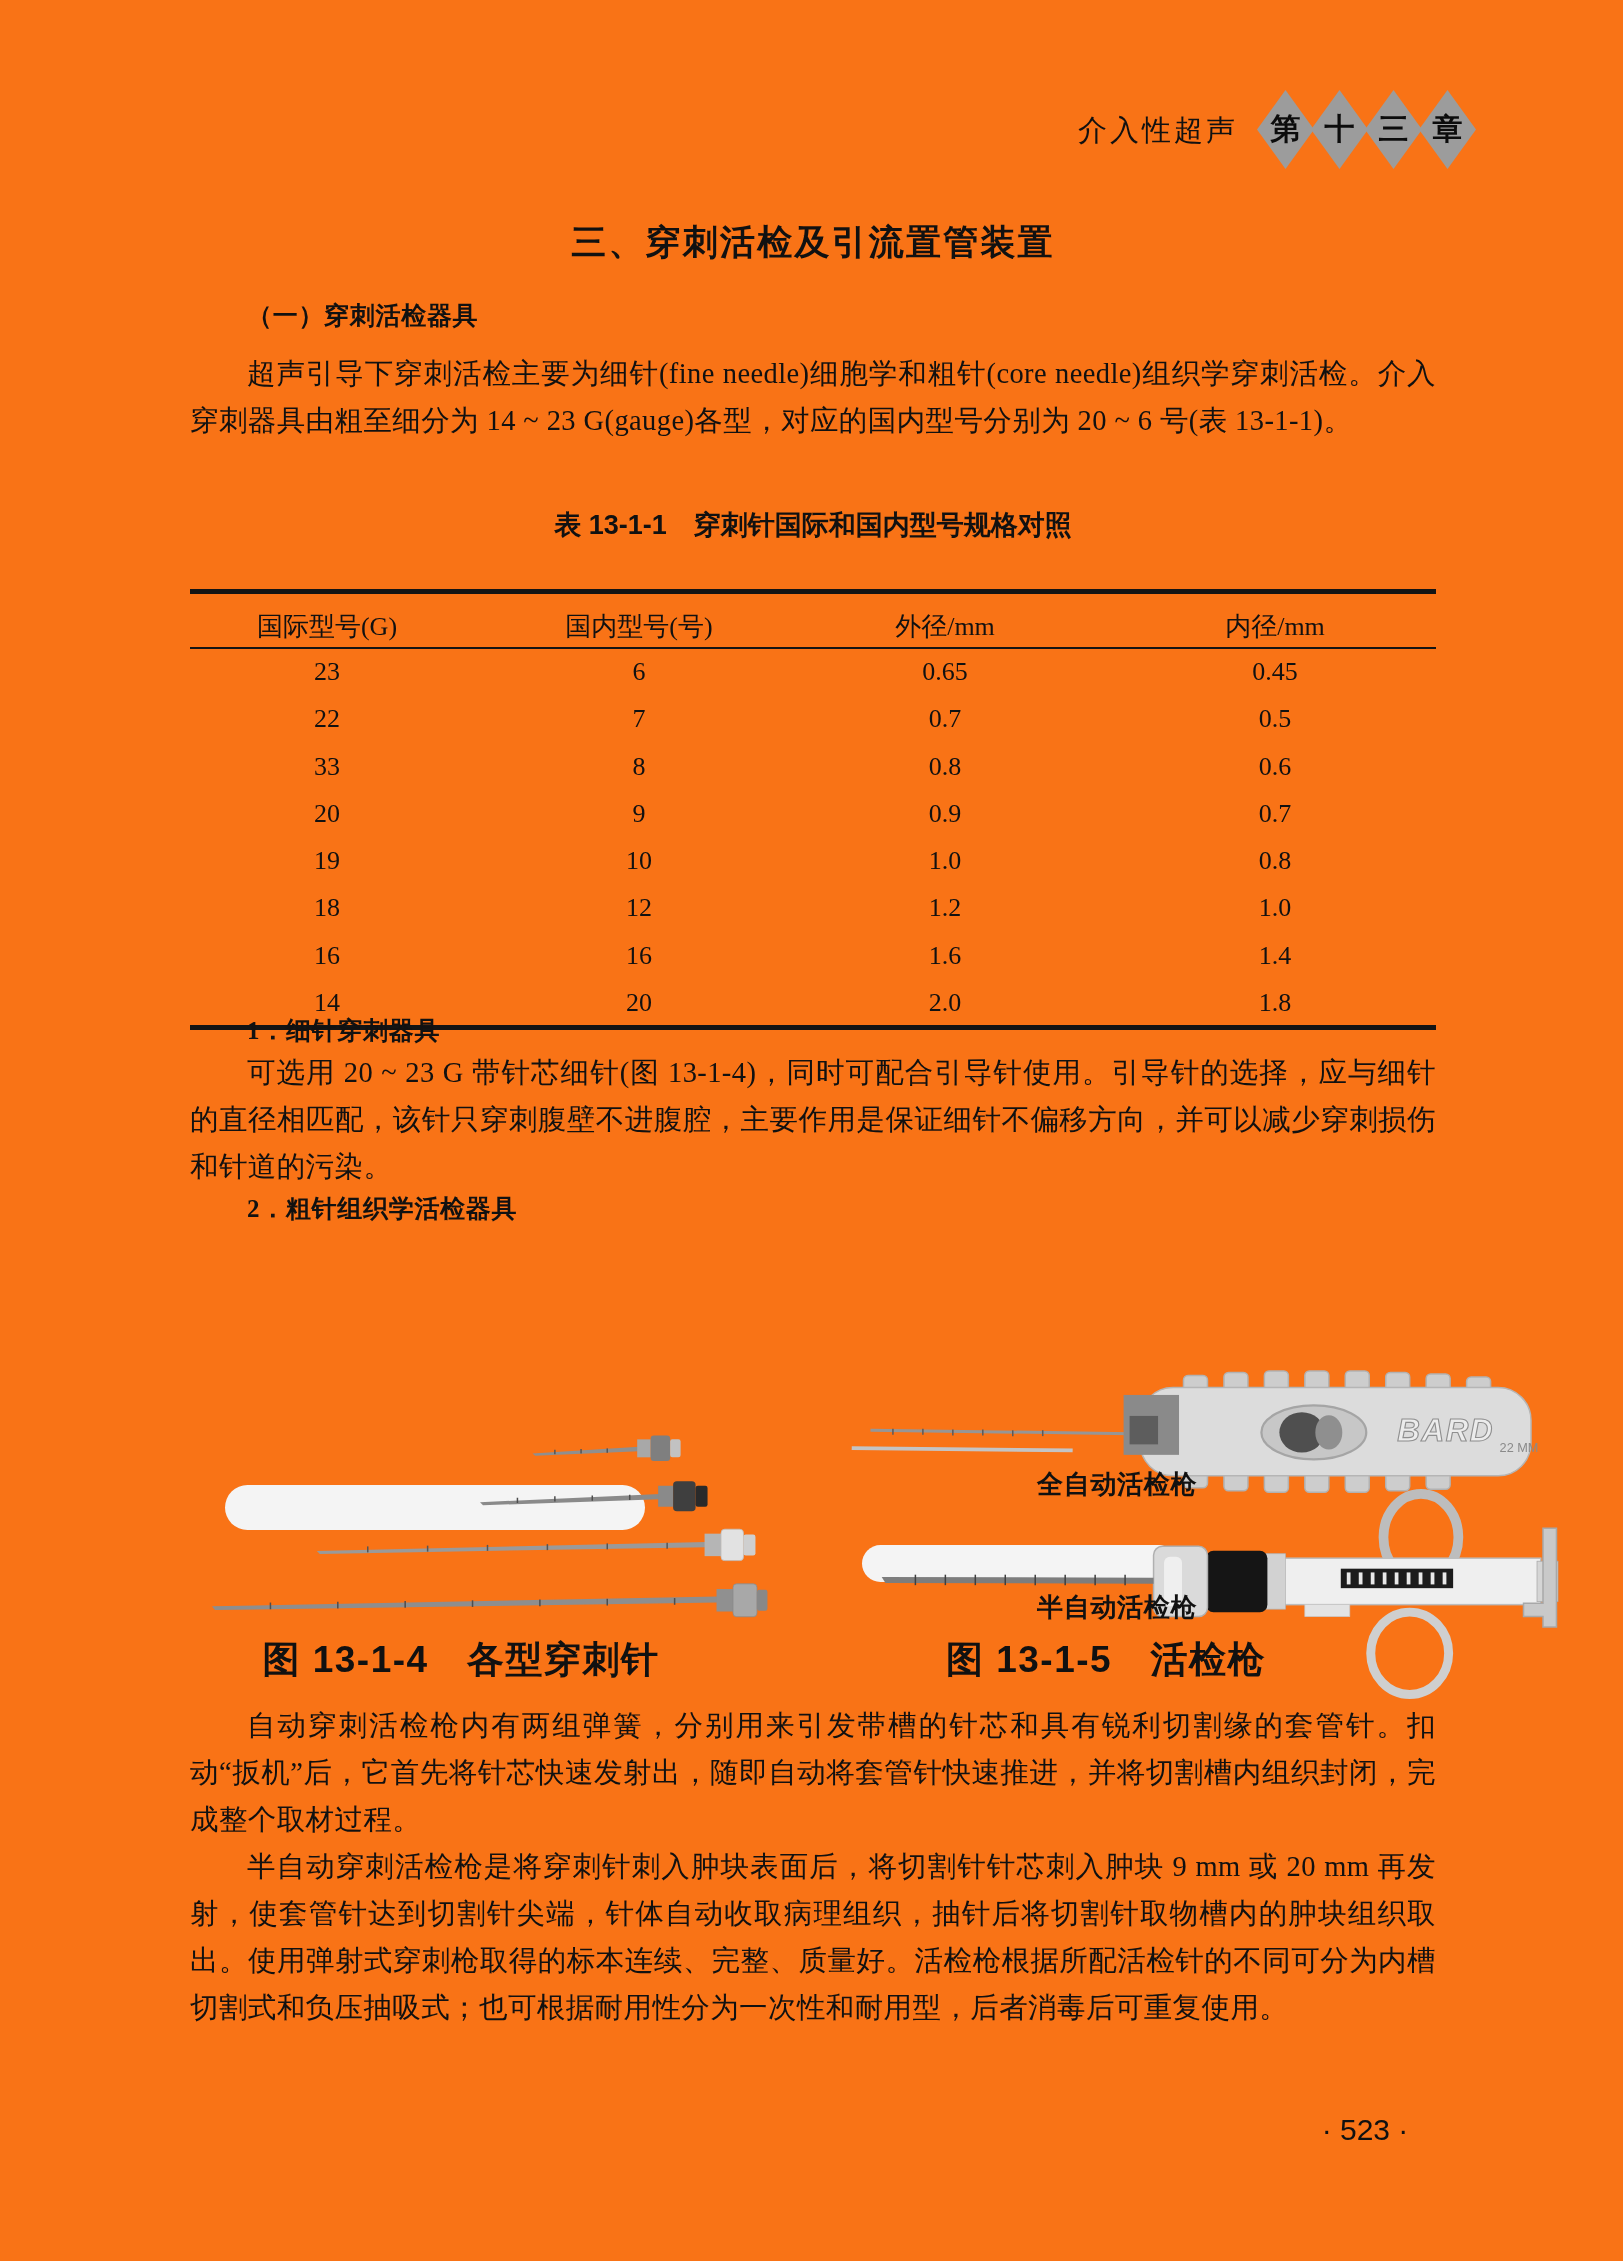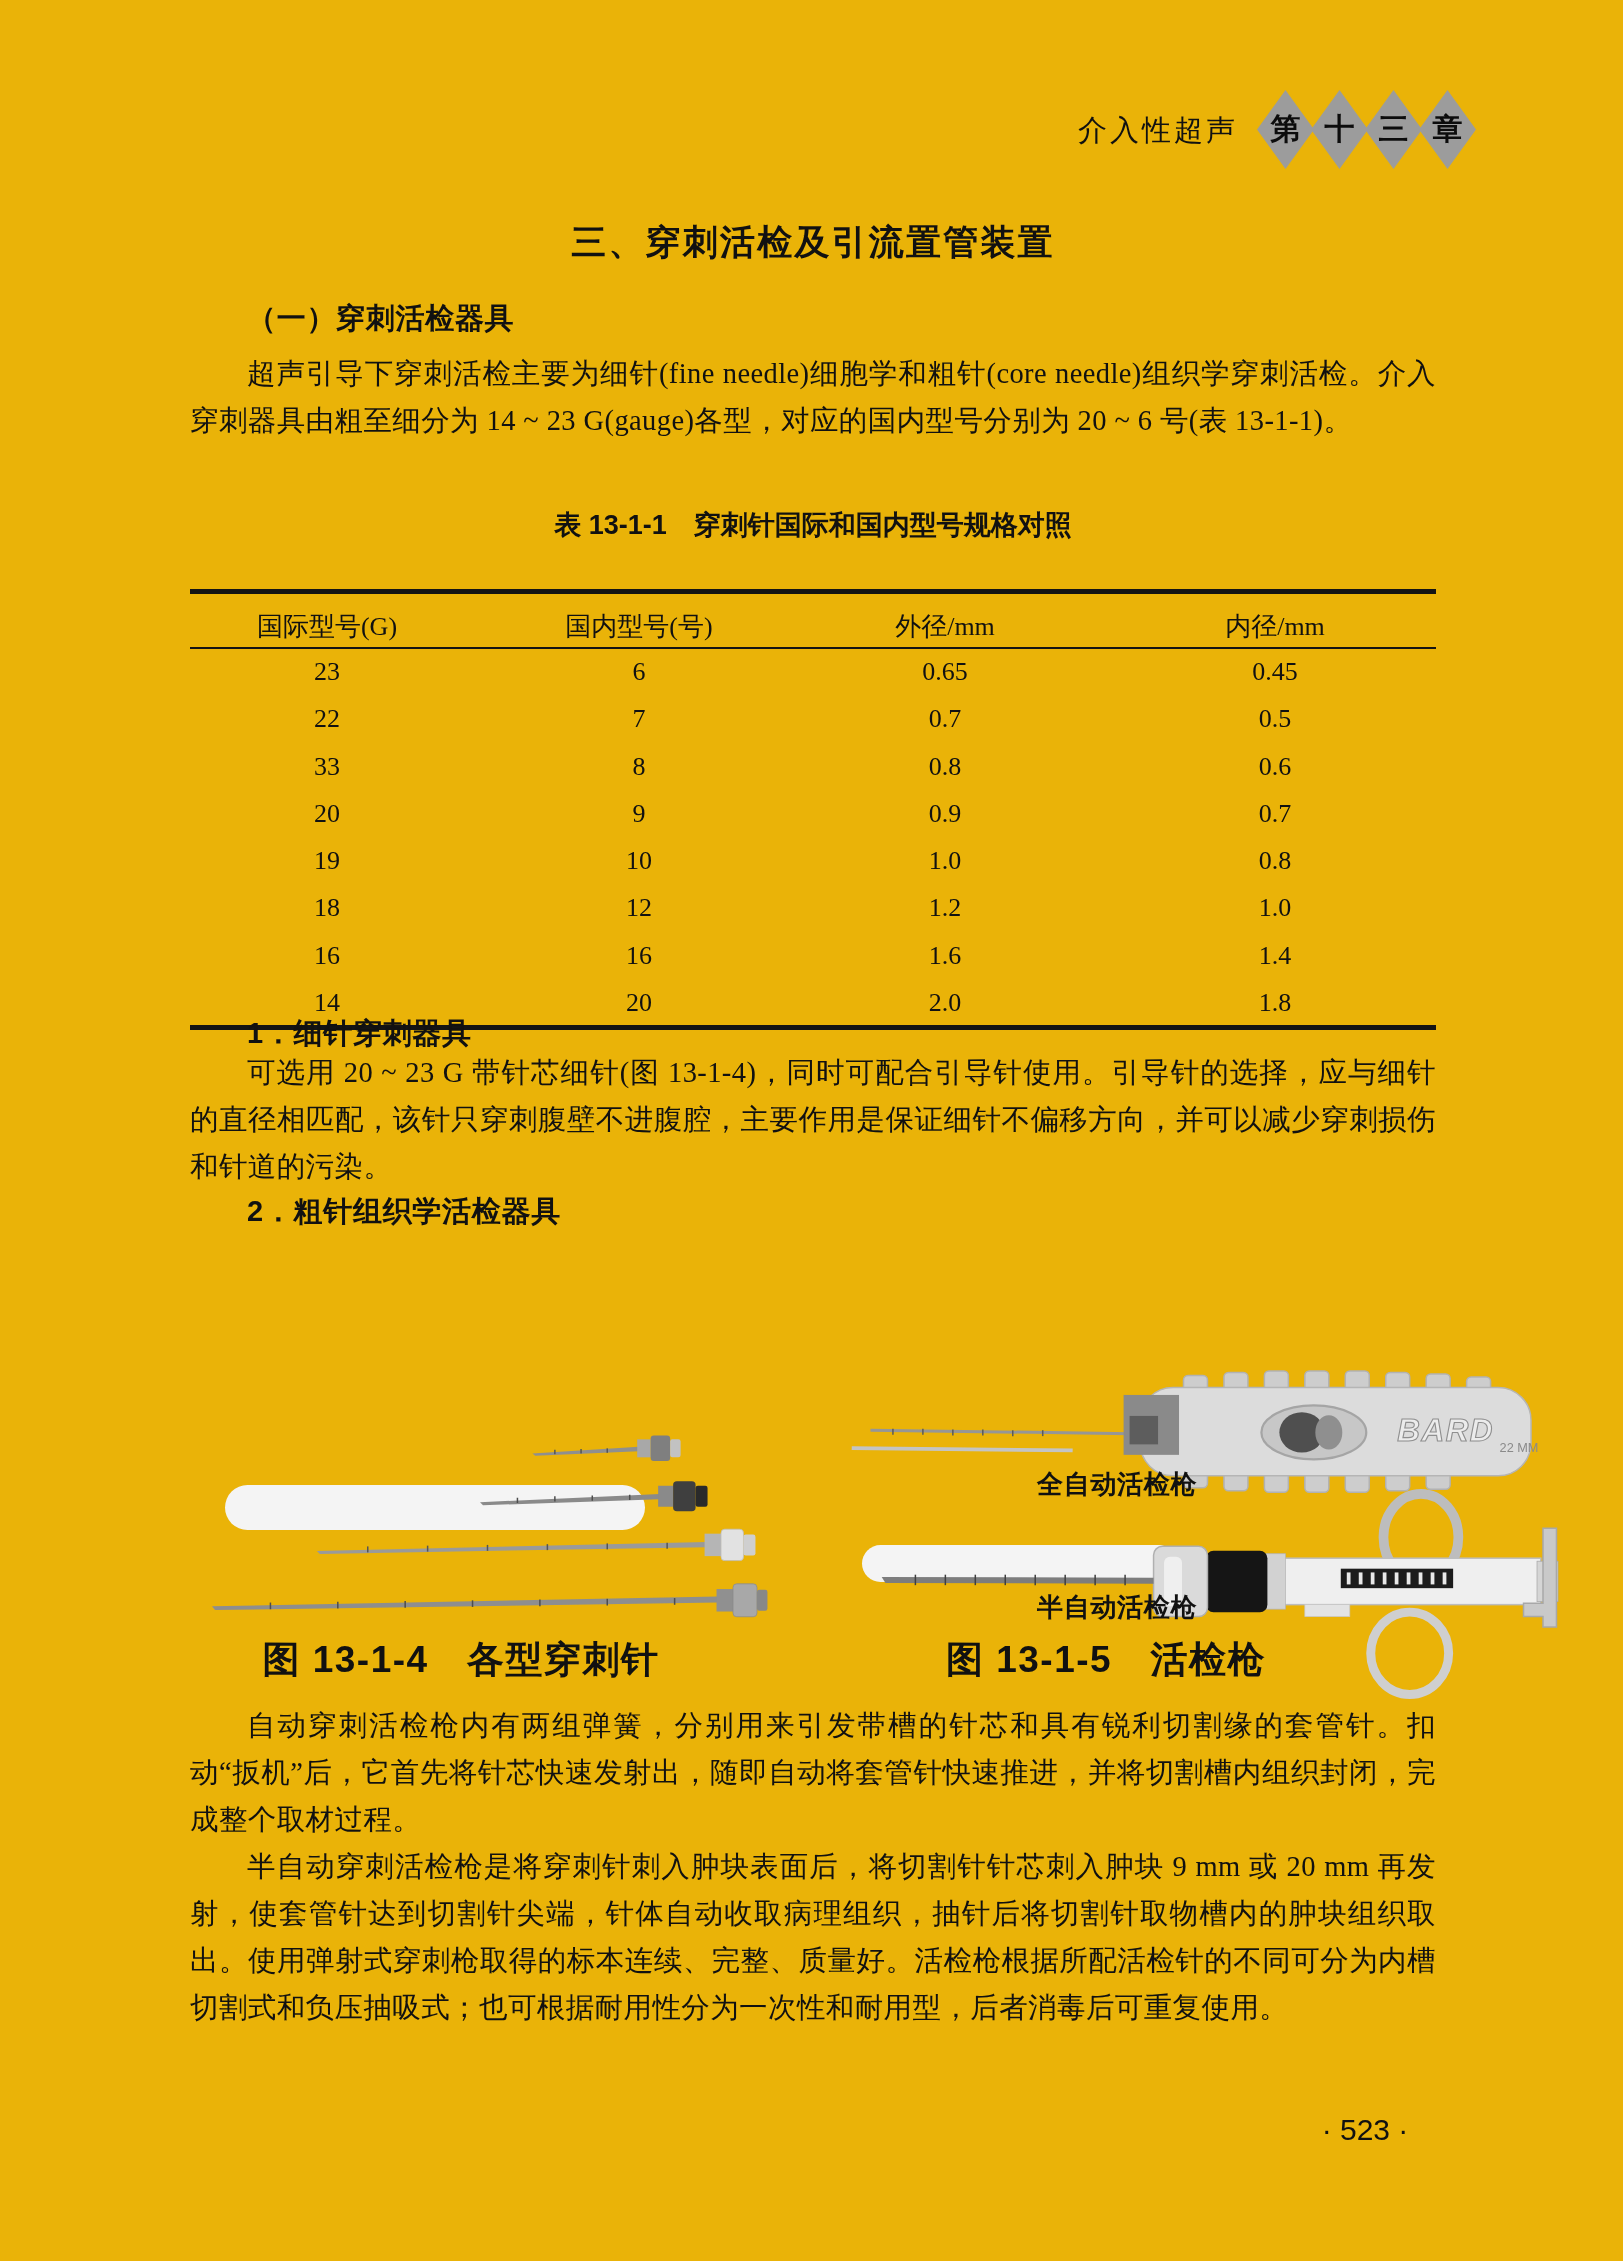--- a/index.html
+++ b/index.html
@@ -1,32 +1,32 @@
 <!DOCTYPE html>
 <html style="font-size:12px"><head>
 <meta charset="utf-8">
 <style>
   html,body{margin:0;padding:0;background:#e8e8e8;}
   #page{
-    position:relative;width:1624px;height:2261px;background:#eab308;
+    position:relative;width:1624px;height:2261px;background:#f97316;
     font-family:"Liberation Serif","DejaVu Serif",serif;color:#111;overflow:hidden;
   }
   .sans{font-family:"Liberation Sans","DejaVu Sans",sans-serif;}
   .abs{position:absolute;}
   
   #book-title{top:111px;left:1078px;width:161px;font-size:29px;letter-spacing:3px;font-weight:500;
     font-family:"Liberation Sans","DejaVu Sans",sans-serif;}
   .diamond{width:57px;height:79px;top:90px;
     background:#9c9c9c;clip-path:polygon(50% 0,100% 50%,50% 100%,0 50%);
     display:flex;align-items:center;justify-content:center;}
   .diamond span{font-size:30px;font-weight:bold;color:#0c0c0c;
     font-family:"Liberation Sans","DejaVu Sans",sans-serif;}
   
   #main-title{top:219px;left:190px;width:1246px;text-align:center;font-size:35px;font-weight:bold;letter-spacing:2.2px;}
-  .blockhead{left:247px;font-size:29px;font-weight:bold;letter-spacing:0.7px;}
+  .blockhead{left:247px;font-size:25px;font-weight:bold;letter-spacing:0.7px;font-family:Liberation Serif, serif;}
   
   .para{left:190px;width:1246px;font-size:28.5px;line-height:47px;text-align:justify;
     text-indent:2em;letter-spacing:0.4px;}
   
   #tbl-title{top:507px;left:190px;width:1246px;text-align:center;font-size:27px;font-weight:bold;}
   #spec-table{top:541px;left:190px;width:1246px;height:441px;margin-top:48px;}
   .rule{position:absolute;left:0;width:1246px;background:#141414;}
   .cell{position:absolute;transform:translateX(-50%);font-size:26px;white-space:nowrap;}
   
   .caption{top:1635px;text-align:center;font-size:37px;font-weight:bold;letter-spacing:1.5px;}

